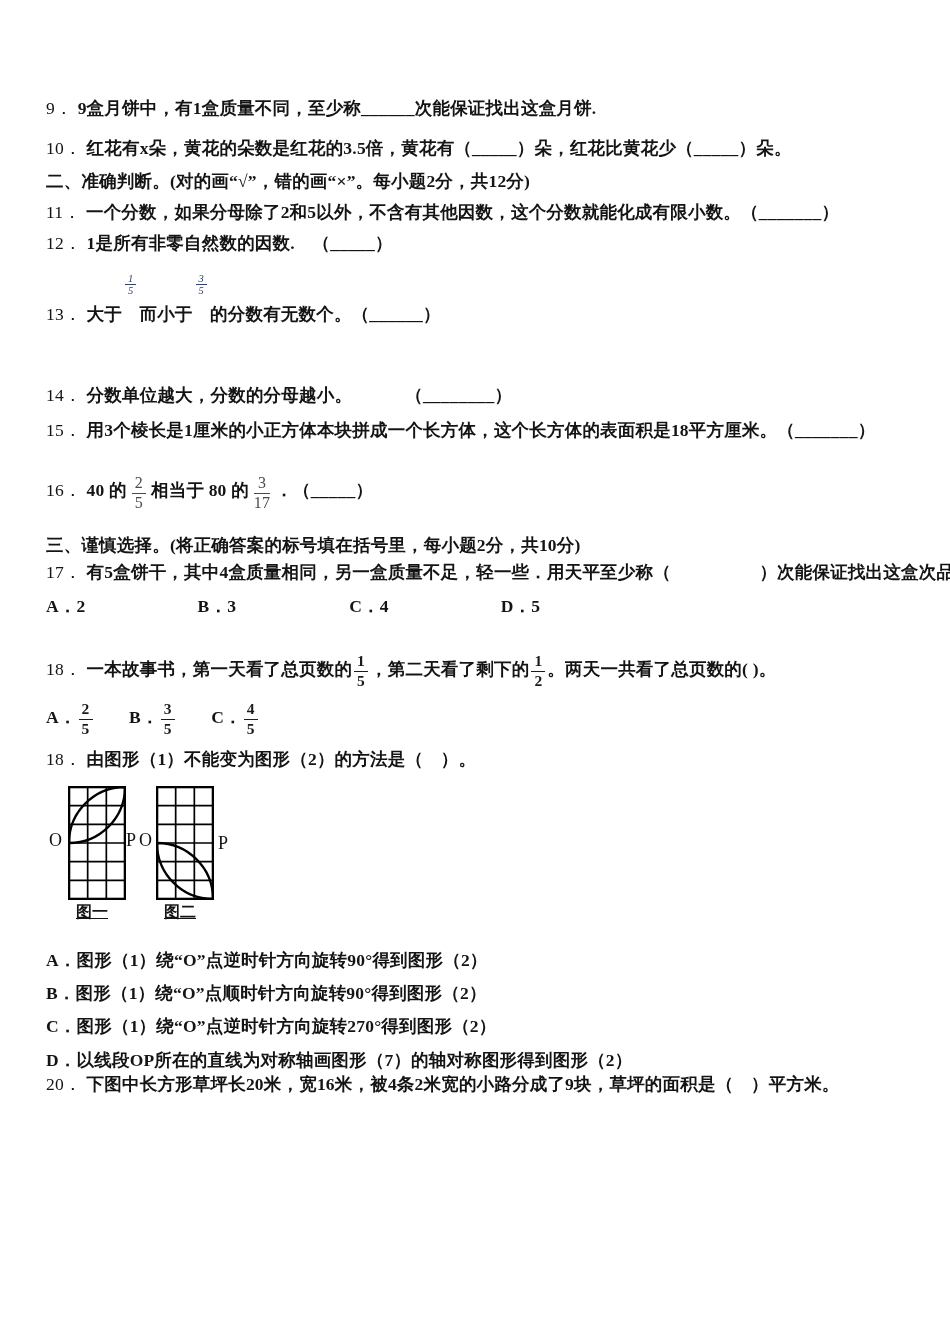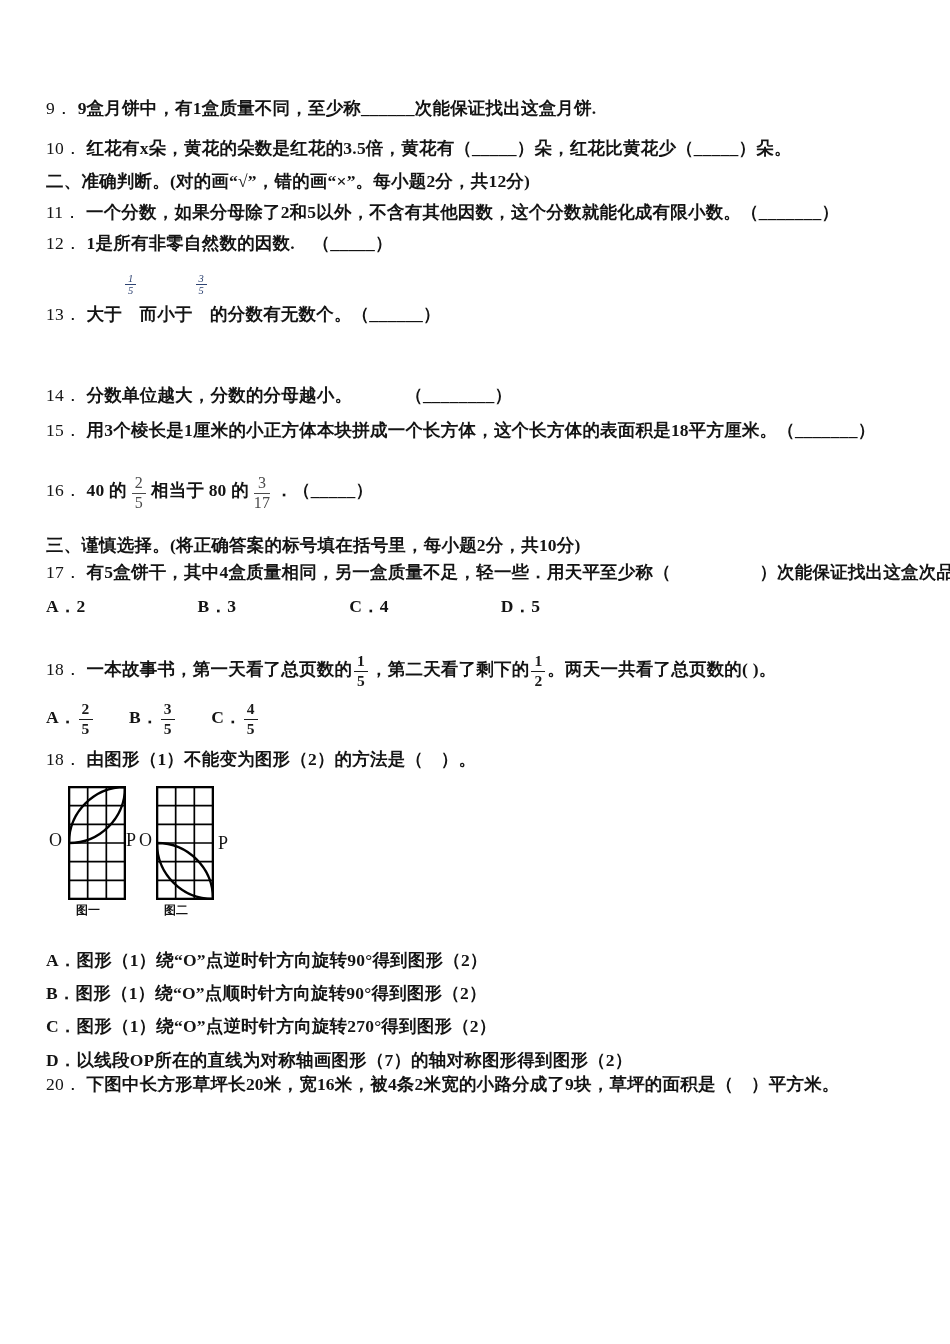--- a/index.html
+++ b/index.html
@@ -21,21 +21,21 @@
   .bfrac .num{display:block;border-bottom:1.5px solid #4a4a4a;padding:0 3px 1px 3px;}
   .bfrac .den{display:block;}
   
   .mfrac{display:inline-block;text-align:center;font-size:15.5px;font-weight:700;color:#1a1a1a;
          line-height:1.15;vertical-align:-11px;margin:0 2px;}
   .mfrac .num{display:block;border-bottom:1.5px solid #1a1a1a;padding:0 3px 1px 3px;}
   .mfrac .den{display:block;}
   .optcell{display:inline-block;min-width:147px;}
   .opt18{margin-right:30px;}
   .figlabel{position:absolute;font-size:18px;font-weight:400;white-space:nowrap;}
-  .figcap{position:absolute;font-size:12px;font-weight:700;white-space:nowrap;}
+  .figcap{position:absolute;font-size:16px;font-weight:700;white-space:nowrap;text-decoration:underline;}
   svg{position:absolute;}
 </style>
 </head>
 <body>
 
 <div class="line" style="top:96px"><span class="qnum">9．</span><span>9盒月饼中，有1盒质量不同，至少称______次能保证找出这盒月饼.</span></div>
 
 <div class="line" style="top:136px"><span class="qnum">10．</span><span>红花有x朵，黄花的朵数是红花的3.5倍，黄花有（_____）朵，红花比黄花少（_____）朵。</span></div>
 
 <div class="line secline" style="top:169px">二、准确判断。(对的画“√”，错的画“×”。每小题2分，共12分)</div>

